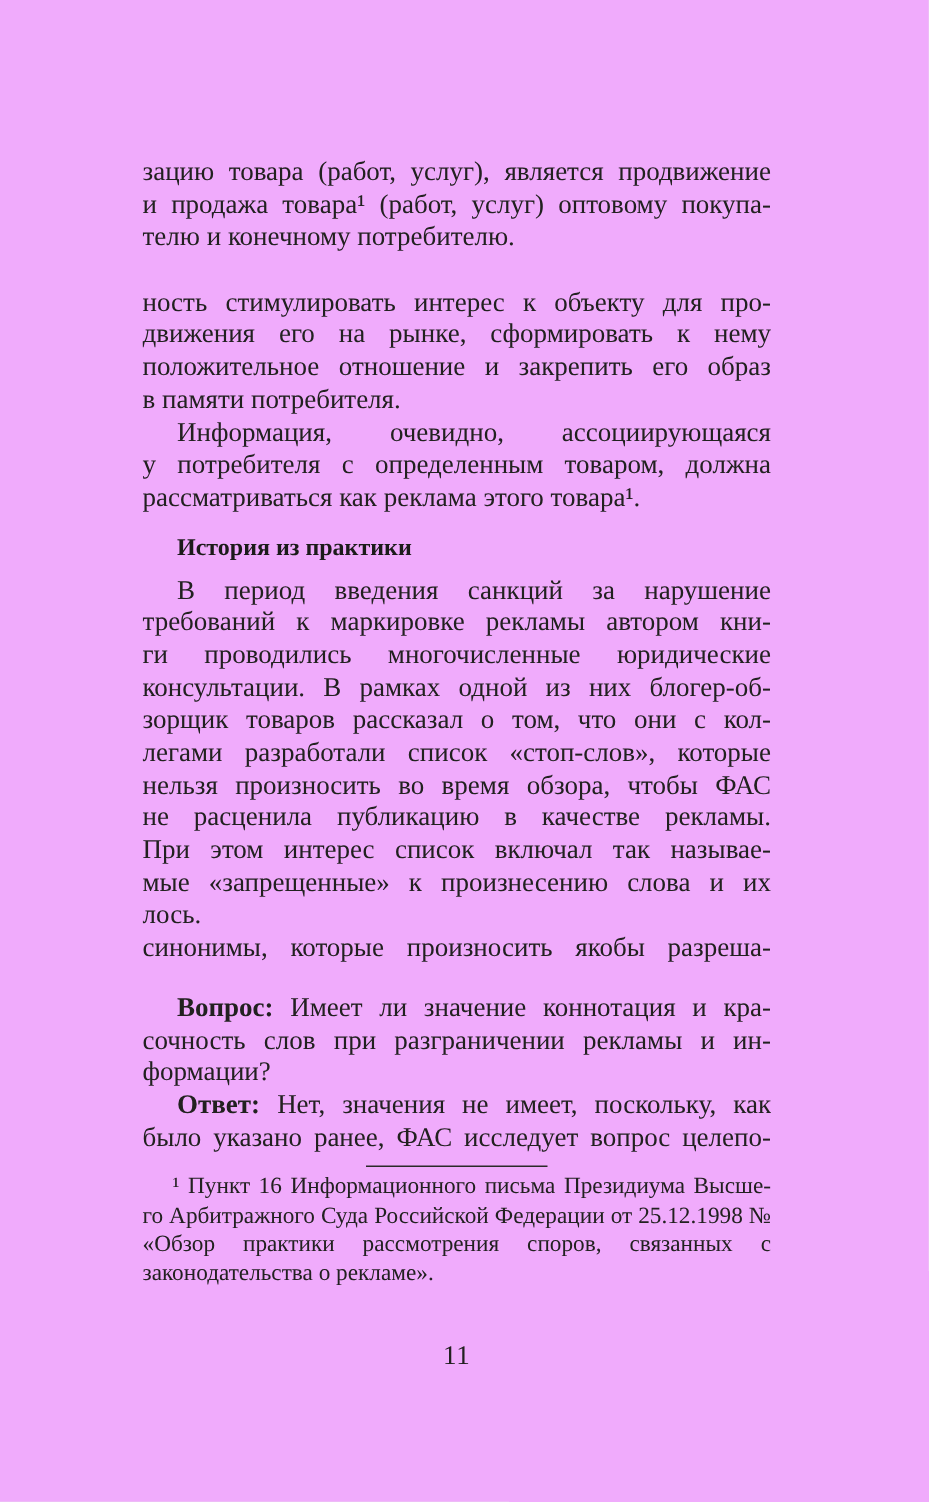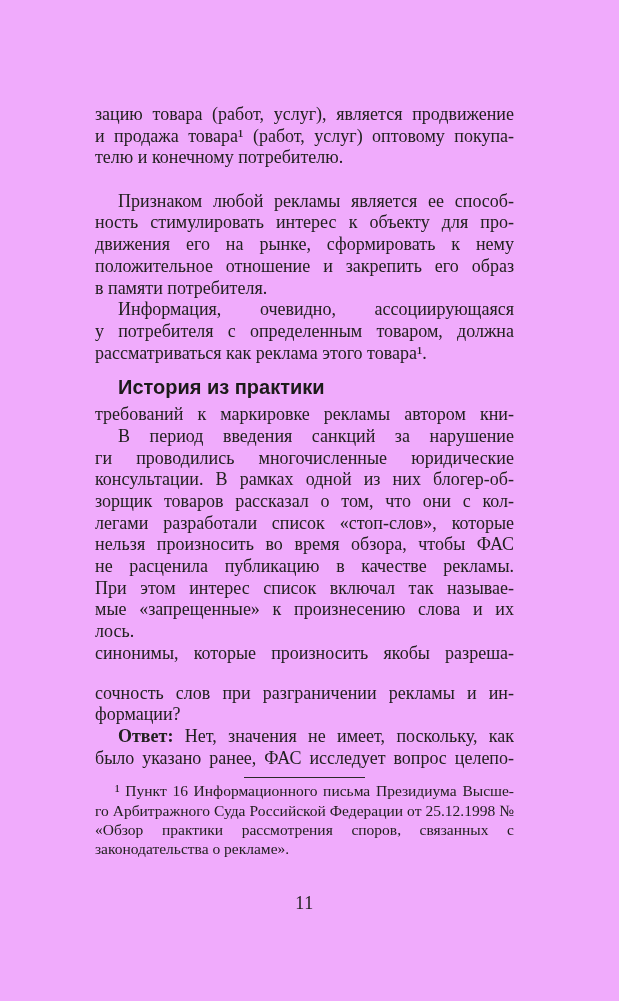--- a/index.html
+++ b/index.html
@@ -29,23 +29,23 @@
     text-align-last: justify;
   }
   .line.last {
     text-align: left;
     text-align-last: left;
   }
   .ind { padding-left: 23px; }
   .gap { height: 21.7px; }
   .gap-sm { height: 18px; }
   .heading {
-    font-family: Liberation Sans, sans-serif;
+    font-family: Liberation Serif, serif;
     font-weight: bold;
-    font-size: 20px;
+    font-size: 16px;
     line-height: 24px;
     height: 24px;
     padding-left: 23px;
     margin-top: 11px;
     margin-bottom: 5px;
     color: #1c1b1a;
   }
   .qa-label { font-weight: bold; }
   .footnote-rule {
     margin-top: 8px;
@@ -78,53 +78,53 @@
 
     <div>
       <div class="line">зацию товара (работ, услуг), является продвижение</div>
       <div class="line">и продажа товара¹ (работ, услуг) оптовому покупа-</div>
       <div class="line last">телю и конечному потребителю.</div>
     </div>
 
     <div class="gap"></div>
 
     <div>
-      <div class="line ind">Признаком любой рекламы является ее способ-</div>
       <div class="line">ность стимулировать интерес к объекту для про-</div>
       <div class="line">движения его на рынке, сформировать к нему</div>
       <div class="line">положительное отношение и закрепить его образ</div>
       <div class="line last">в памяти потребителя.</div>
     </div>
 
     <div>
       <div class="line ind">Информация, очевидно, ассоциирующаяся</div>
       <div class="line">у потребителя с определенным товаром, должна</div>
       <div class="line last">рассматриваться как реклама этого товара¹.</div>
     </div>
 
     <div class="heading">История из практики</div>
 
     <div>
+      <div class="line ind">В период введения санкций за нарушение</div>
       <div class="line">требований к маркировке рекламы автором кни-</div>
-      <div class="line ind">В период введения санкций за нарушение</div>
       <div class="line">ги проводились многочисленные юридические</div>
       <div class="line">консультации. В рамках одной из них блогер-об-</div>
       <div class="line">зорщик товаров рассказал о том, что они с кол-</div>
       <div class="line">легами разработали список «стоп-слов», которые</div>
       <div class="line">нельзя произносить во время обзора, чтобы ФАС</div>
       <div class="line">не расценила публикацию в качестве рекламы.</div>
       <div class="line">При этом интерес список включал так называе-</div>
       <div class="line">мые «запрещенные» к произнесению слова и их</div>
       <div class="line last">лось.</div>
       <div class="line">синонимы, которые произносить якобы разреша-</div>
     </div>
 
     <div class="gap-sm"></div>
 
     <div>
+      <div class="line ind"><b class="qa-label">Вопрос:</b> <span>Имеет ли значение коннотация и кра-</span></div>
       <div class="line">сочность слов при разграничении рекламы и ин-</div>
       <div class="line last">формации?</div>
     </div>
 
     <div>
       <div class="line ind"><b class="qa-label">Ответ:</b> <span>Нет, значения не имеет, поскольку, как</span></div>
       <div class="line">было указано ранее, ФАС исследует вопрос целепо-</div>
     </div>
 
     <hr class="footnote-rule">

